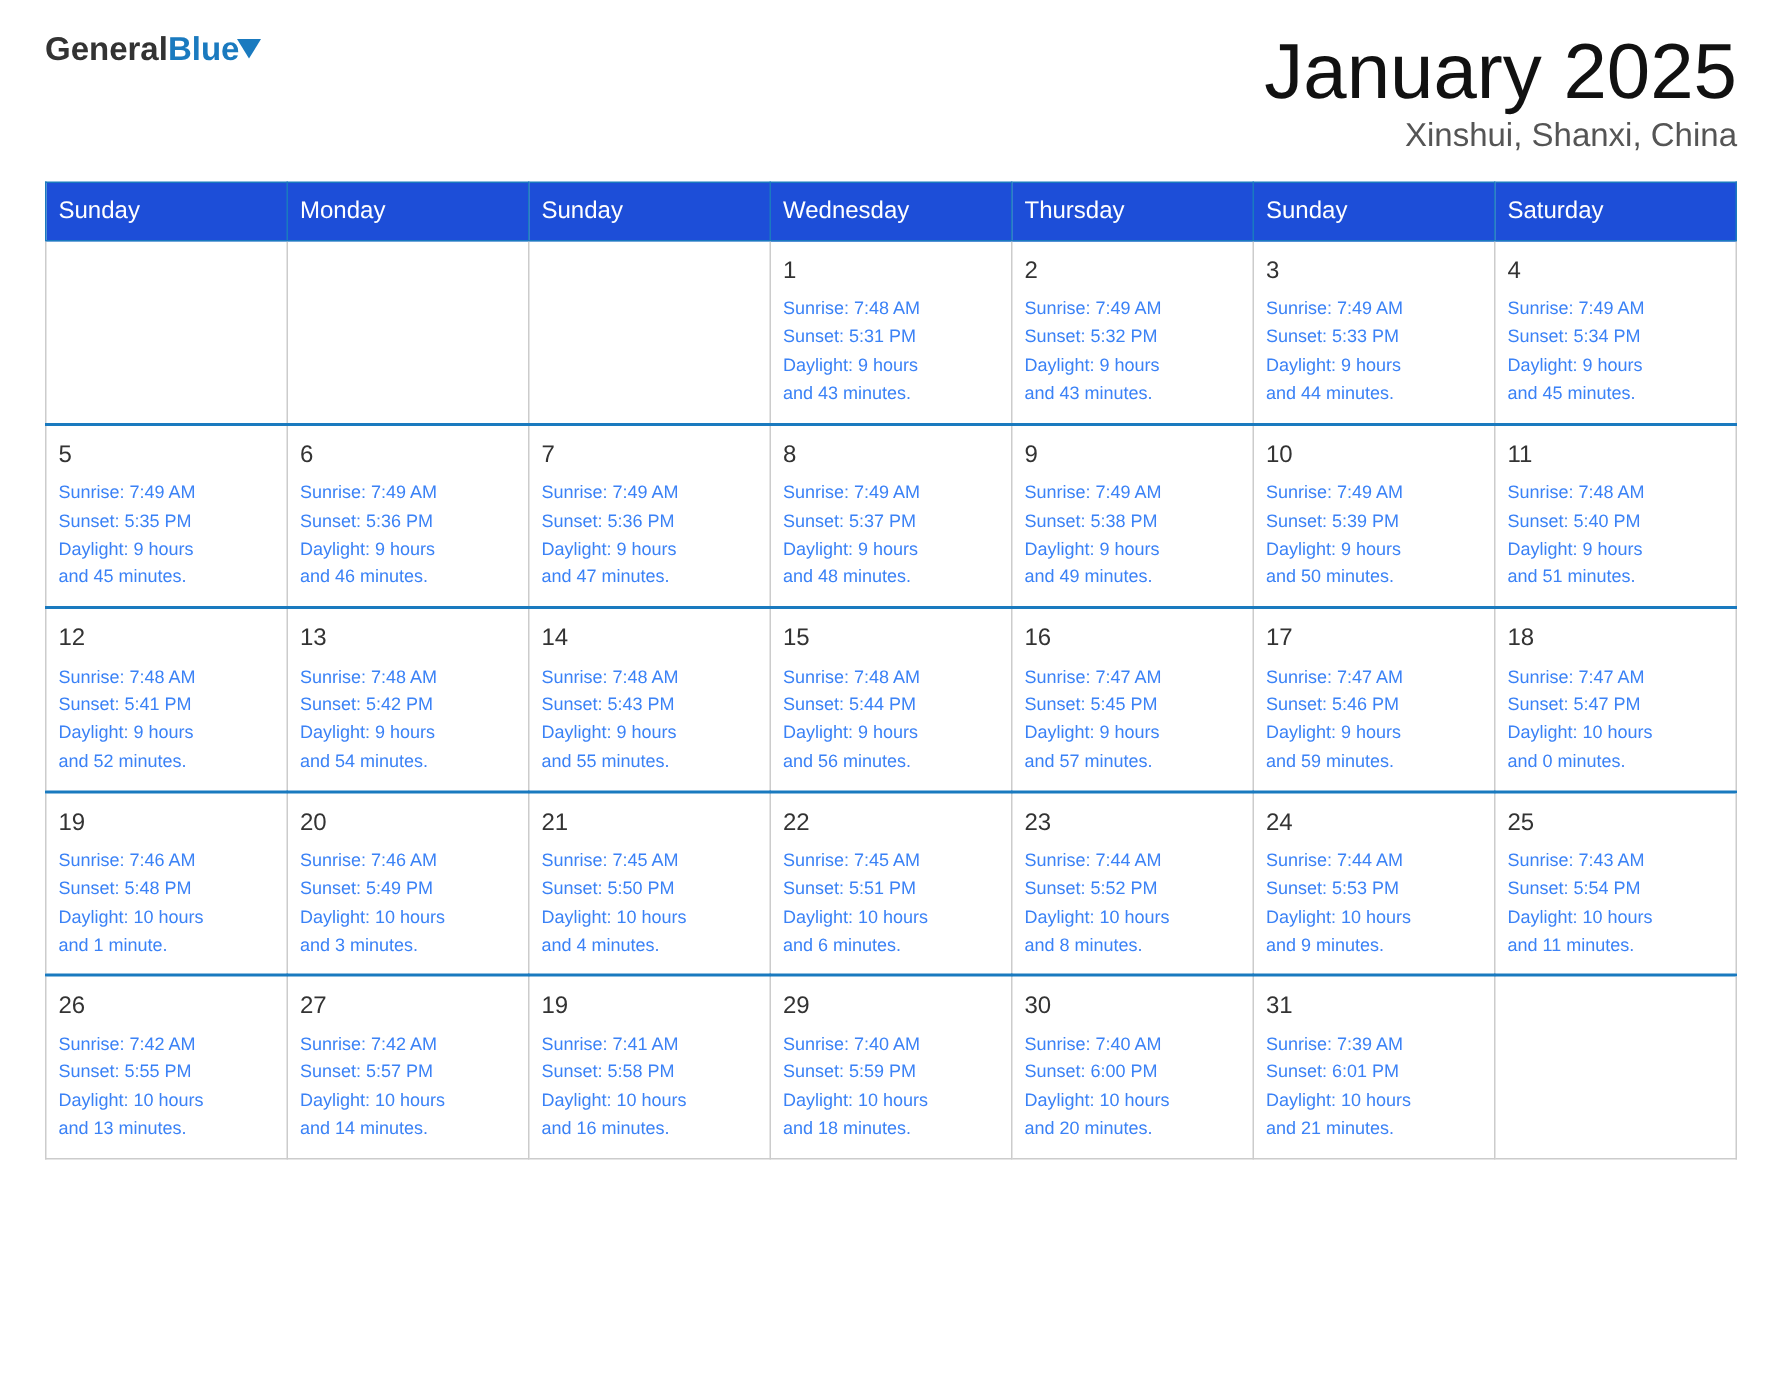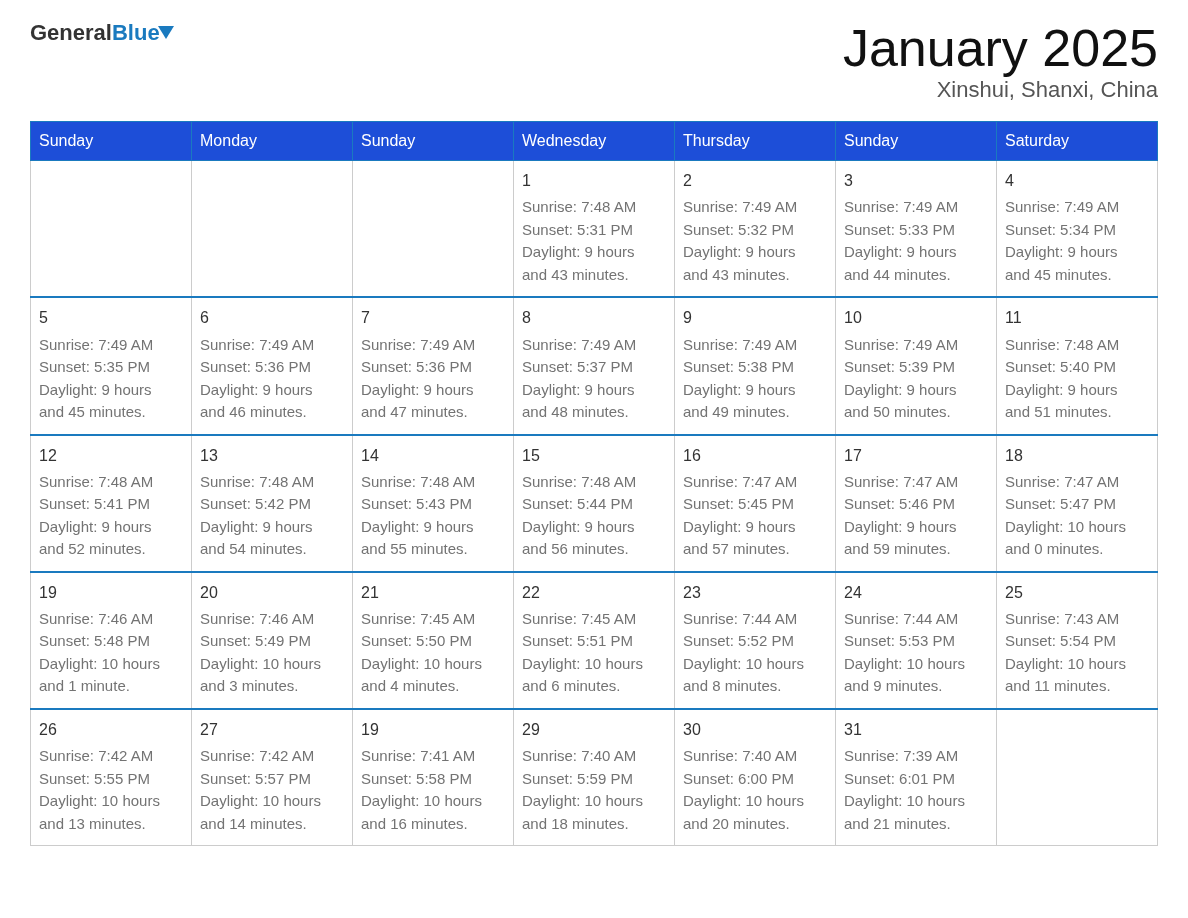--- a/index.html
+++ b/index.html
@@ -68,22 +68,22 @@
       color: #333;
       line-height: 1.45;
     }
     tbody tr td .day-num {
       font-size: 16px;
       font-weight: normal;
       display: block;
       margin-bottom: 4px;
     }
     tbody tr td .day-info {
-      font-size: 15px;
-      color: #737373;
+      font-size: 12px;
+      color: #3b82f6;
       line-height: 1.5;
     }
     tbody tr {
       border-bottom: 2px solid #1a7abf;
     }
     tbody tr:last-child {
       border-bottom: none;
       padding-left: 47px;
     }
     .empty {

